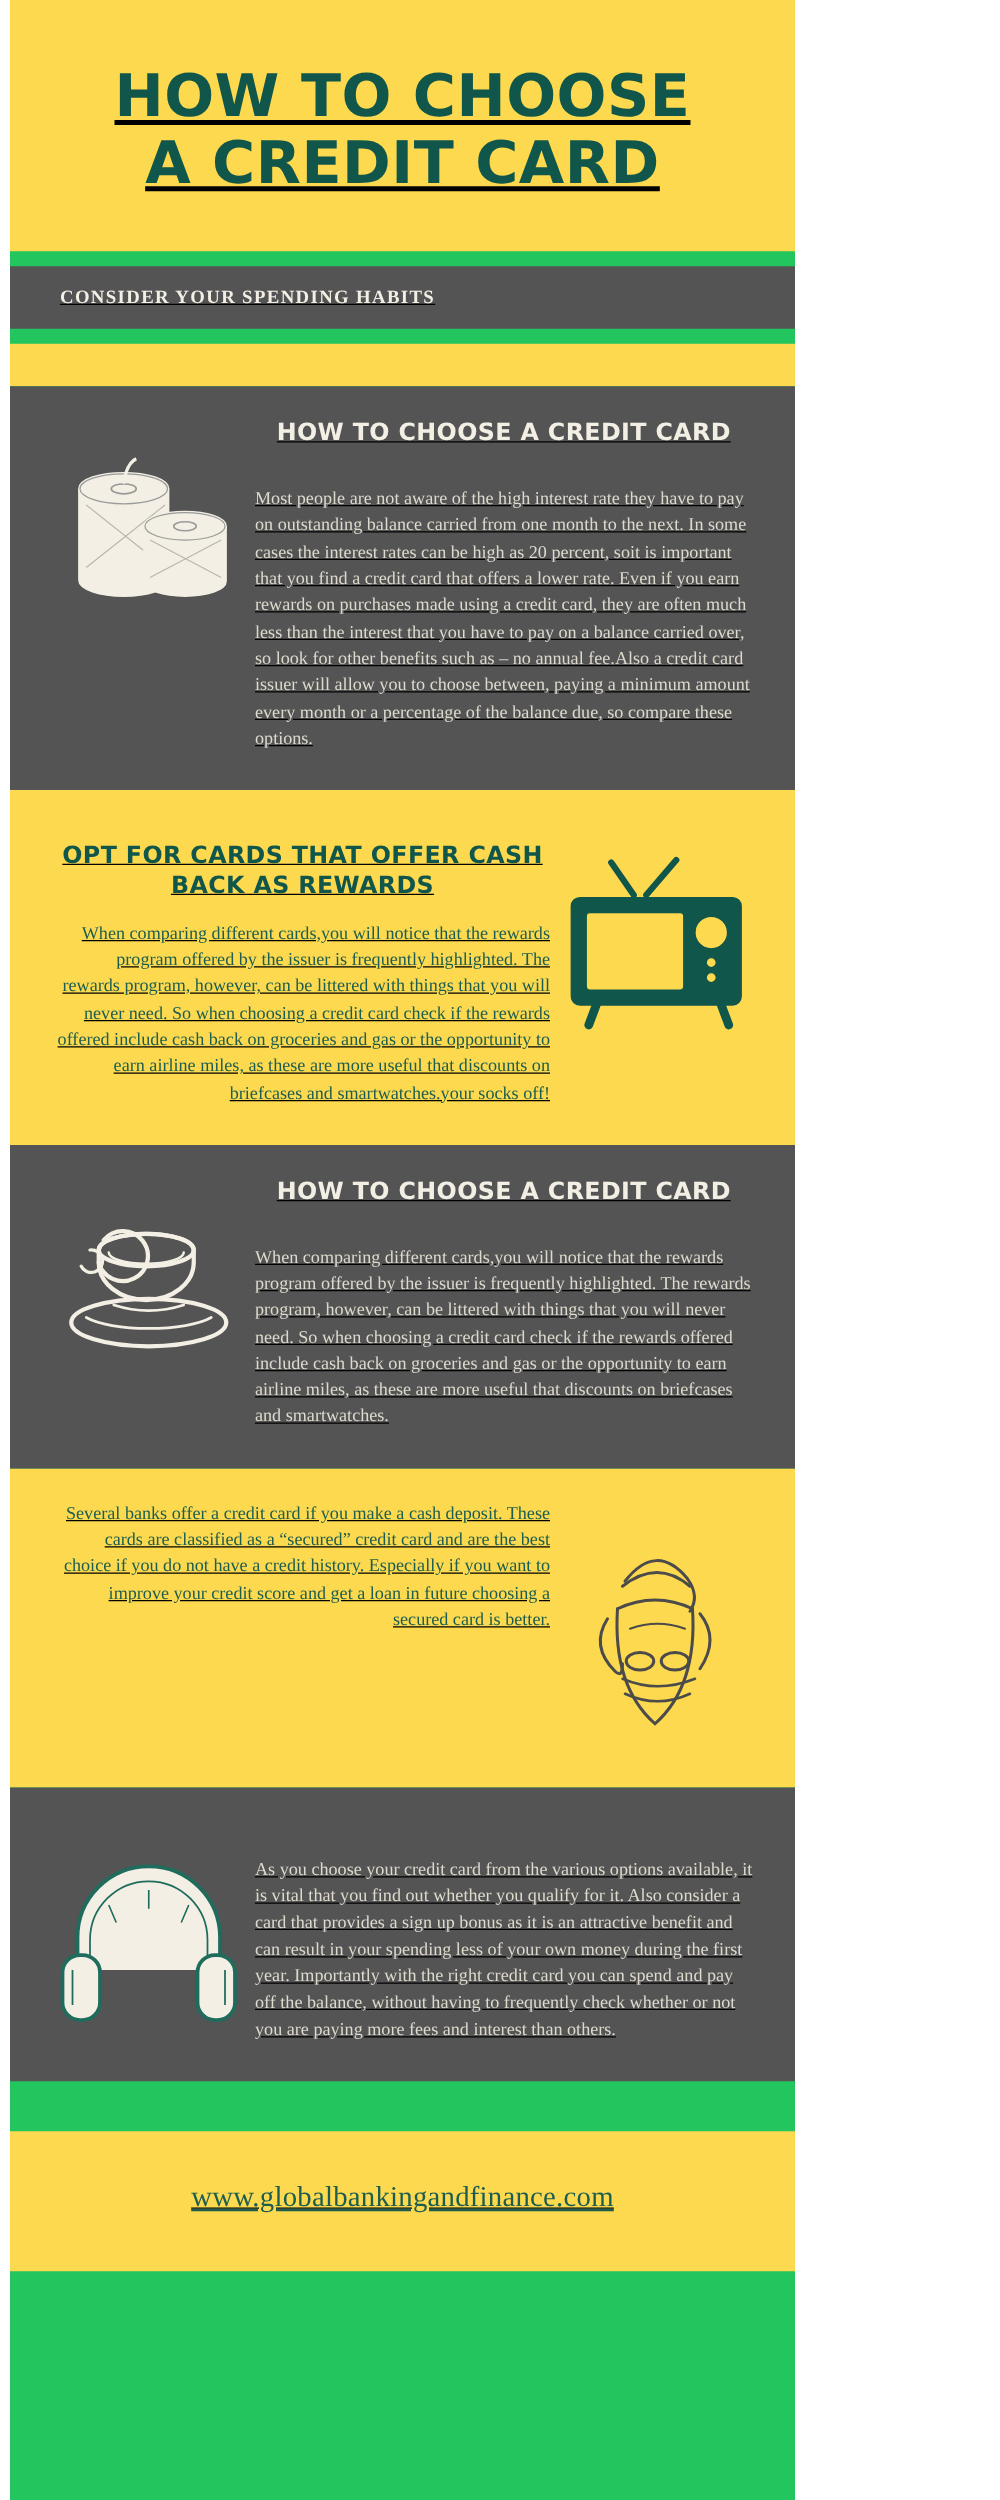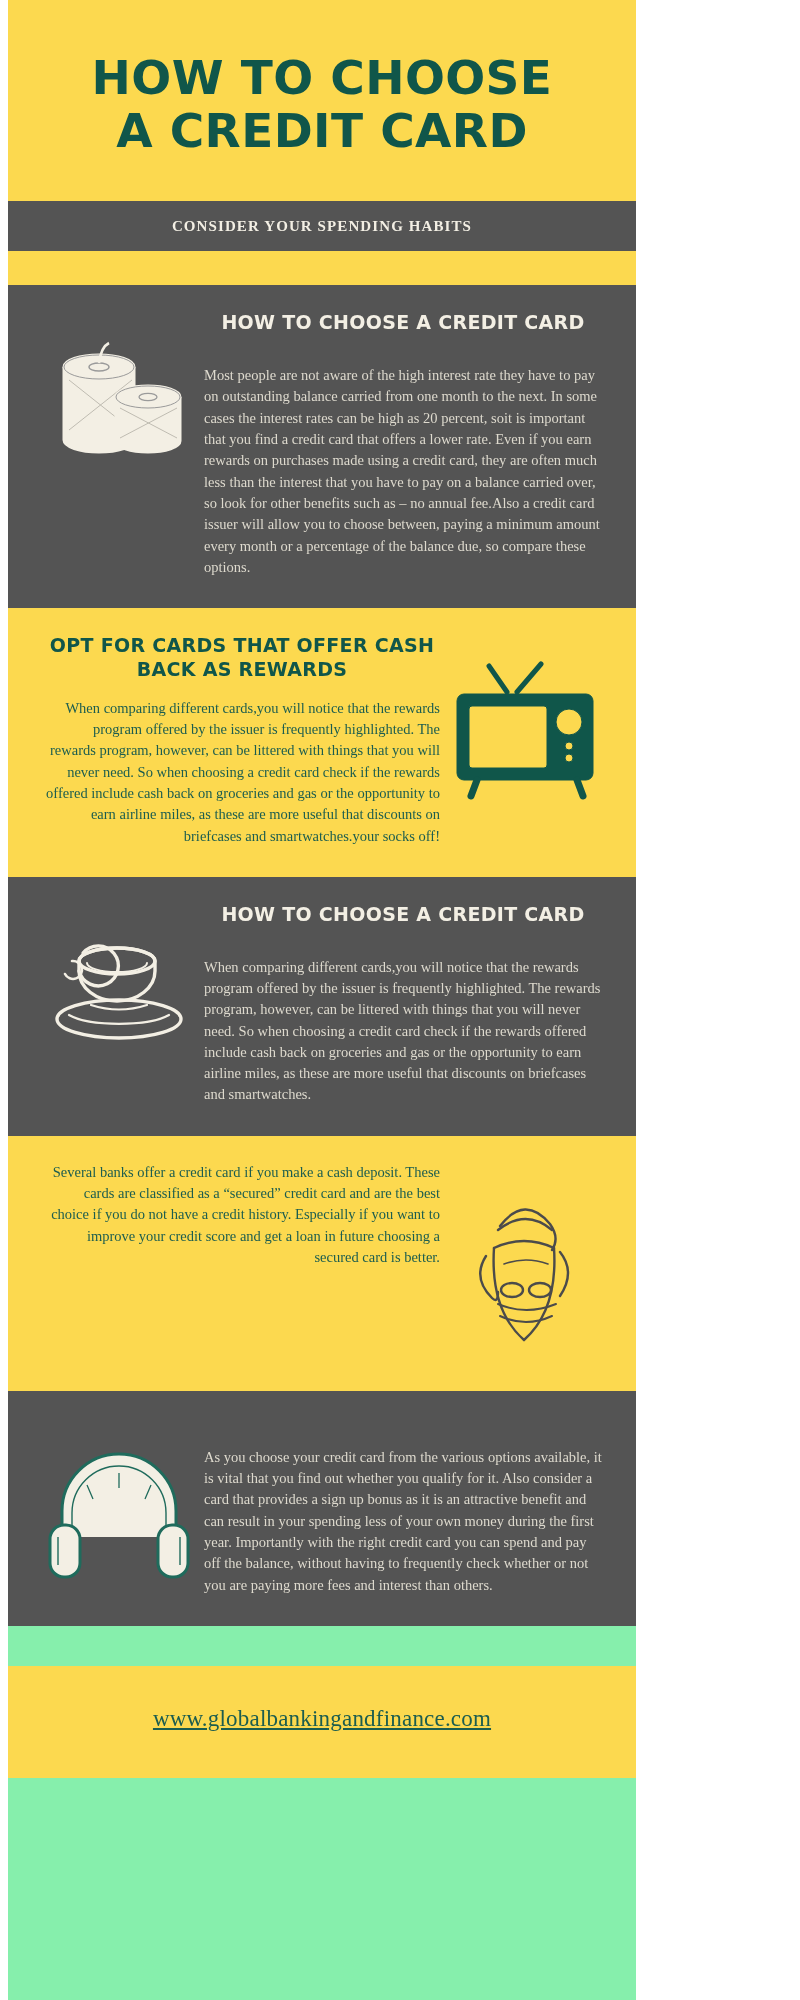--- a/index.html
+++ b/index.html
@@ -13,22 +13,23 @@
   body {
     font-family: "Liberation Serif", serif;
     width: 800px;
     min-height: 2000px;
   }
 
   .poster {
     position: relative;
     width: 644px;
     min-height: 2000px;
-    background: #86efac;
+    background: #22c55e;
     overflow: hidden;
+    text-decoration: underline;
   }
 
   
   .rail {
     position: absolute;
     top: 0;
     bottom: 0;
     width: 8px;
     background: #ffffff;
     z-index: 5;
@@ -56,22 +57,22 @@
     font-family: "Liberation Serif", serif;
     font-size: 26px;
     color: #1c5d4f;
     letter-spacing: 0.2px;
   }
 
   
   .banner {
     background: #545454;
     padding: 16px 40px;
-    text-align: center;
-    margin: 0 8px;
+    text-align: left;
+    margin: 12px 8px;
   }
   .banner-text {
     font-family: "Liberation Serif", serif;
     font-weight: 700;
     font-size: 15px;
     letter-spacing: 1.1px;
     color: #f3efe4;
     text-transform: uppercase;
   }
 
@@ -103,21 +104,21 @@
   .sec-heading {
     font-family: "DejaVu Sans", sans-serif;
     font-weight: 700;
     font-size: 19px;
     line-height: 1.25;
     letter-spacing: 0.3px;
     text-transform: uppercase;
     margin-bottom: 16px;
   }
   .section.dark  .sec-heading { color: #f3efe4; text-align: center; }
-  .section.light .sec-heading { color: #10564a; text-align: center; }
+  .section.light .sec-heading { color: #10564a; text-align: center; margin-top: 15px; }
 
   .sec-para {
     font-family: "Liberation Serif", serif;
     font-size: 14.5px;
     line-height: 1.47;
   }
   .section.dark  .sec-para { color: #dedace; text-align: left; margin-top: 30px; }
   .section.light .sec-para { color: #1c5d4f; text-align: right; }
 
   

